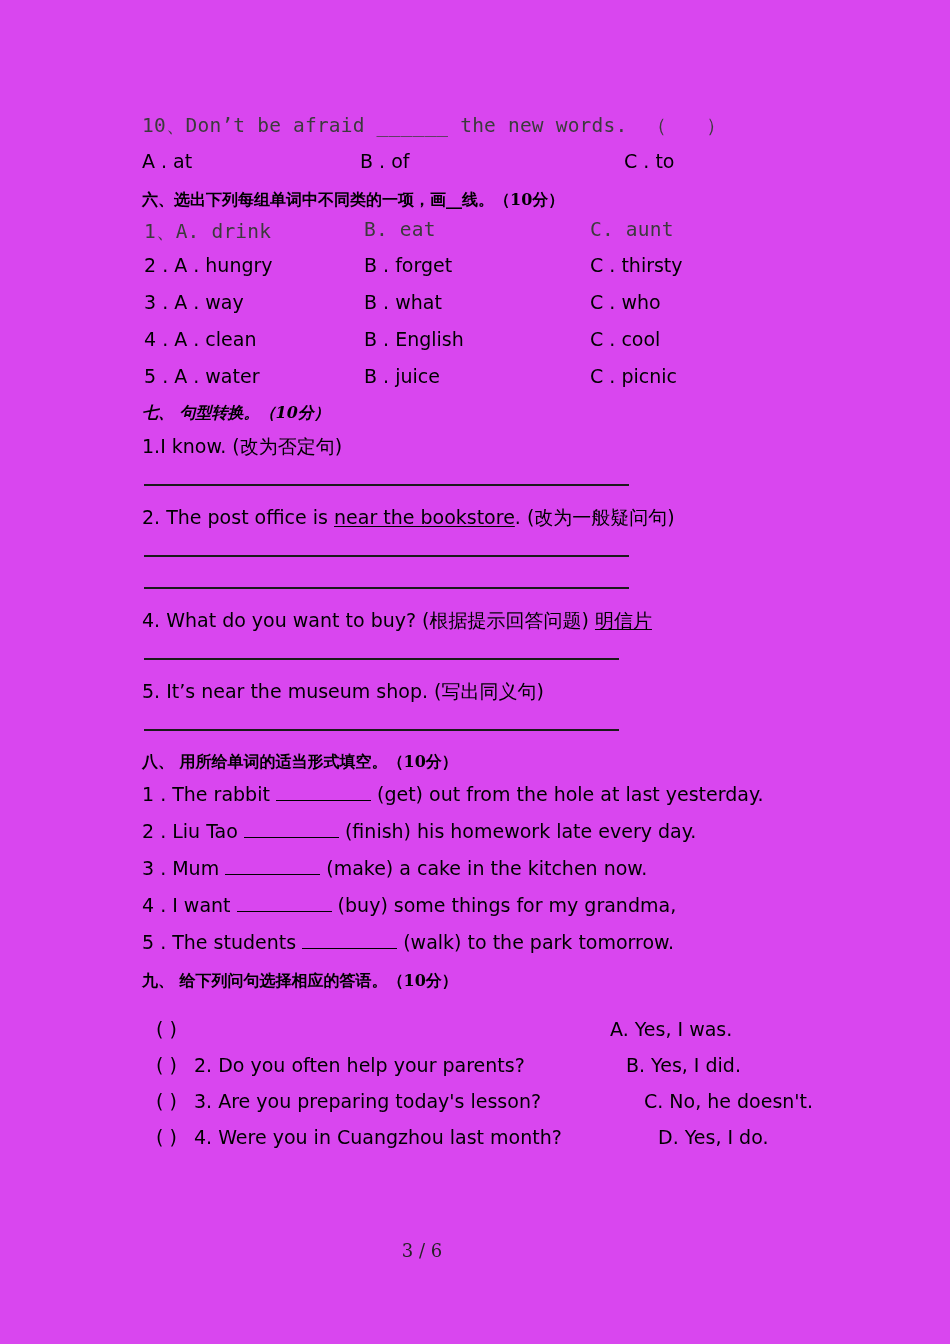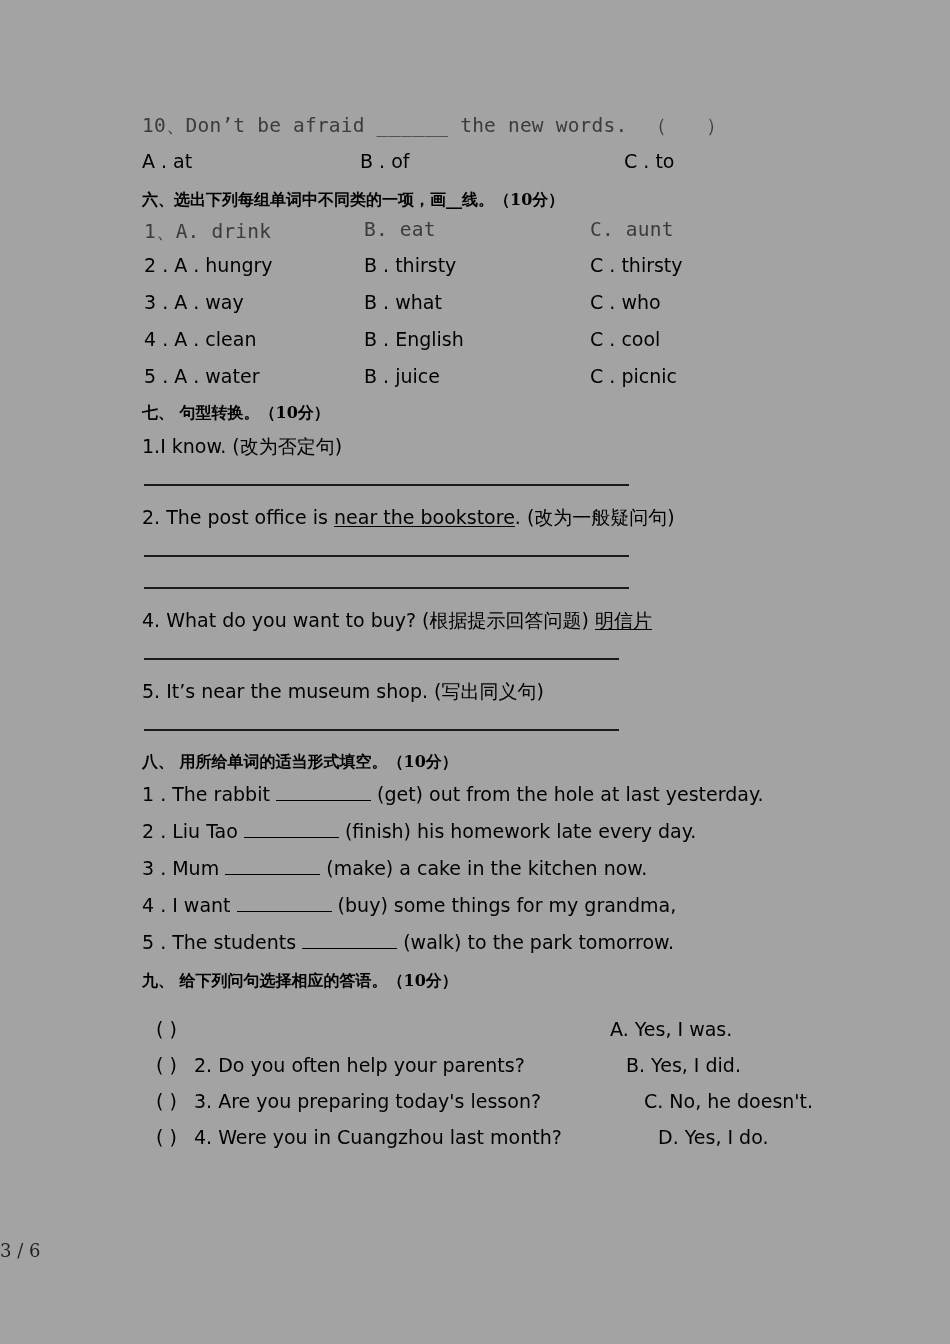--- a/index.html
+++ b/index.html
@@ -15,21 +15,21 @@
     font-family: "Liberation Sans", sans-serif;
     color: #000000;
     overflow: hidden;
   }
 
   .page {
     position: absolute;
     left: 0; top: 0;
     width: 950px;
     height: 1344px;
-    background: #a3a3a3;
+    background: #d946ef;
   }
 
   .content {
     position: absolute;
     left: 142px;
     top: 112px;
     width: 680px;
   }
 
   
@@ -109,21 +109,21 @@
   }
   .matchrow .paren { position: absolute; left: 14px; top: 0; }
   .matchrow .qtext { position: absolute; left: 52px; top: 0; }
   .matchrow .atext { position: absolute; top: 0; }
 
   .footer {
     position: absolute;
     left: 0;
     top: 1240px;
     width: 844px;
-    text-align: left;
+    text-align: center;
     font-family: "DejaVu Serif", "Liberation Serif", serif;
     font-size: 18px;
     color: #222222;
   }
 </style>
 </head>
 <body>
 
 <div class="page">
   <div class="content">
@@ -139,21 +139,21 @@
     <div class="heading" style="margin-top:0px; margin-bottom:7px;">六、选出下列每组单词中不同类的一项，画__线。（10分）</div>
 
     <div class="grouprow" style="height:36px;">
       <span class="col g0 mono">1、A. drink</span>
       <span class="col g1 mono">B. eat</span>
       <span class="col g2 mono">C. aunt</span>
     </div>
 
     <div class="grouprow">
       <span class="col g0 sans">2 . A . hungry</span>
-      <span class="col g1 sans">B . thirsty</span>
+      <span class="col g1 sans">B . forget</span>
       <span class="col g2 sans">C . thirsty</span>
     </div>
 
     <div class="grouprow">
       <span class="col g0 sans">3 . A . way</span>
       <span class="col g1 sans">B . what</span>
       <span class="col g2 sans">C . who</span>
     </div>
 
     <div class="grouprow">
@@ -161,21 +161,21 @@
       <span class="col g1 sans">B . English</span>
       <span class="col g2 sans">C . cool</span>
     </div>
 
     <div class="grouprow" style="height:38px;">
       <span class="col g0 sans">5 . A . water</span>
       <span class="col g1 sans">B . juice</span>
       <span class="col g2 sans">C . picnic</span>
     </div>
 
-    <div class="heading" style="margin-top:0px; margin-bottom:10px;">七、 句型转换。（10分）</div>
+    <div class="heading" style="margin-top:0px; margin-bottom:10px;font-style:italic;">七、 句型转换。（10分）</div>
 
     <div class="row sans" style="height:20px;">
       <span>1.I know. (改为否定句)</span>
     </div>
     <div class="answerline short" style="margin-top:30px;"></div>
 
     <div class="row sans" style="height:20px; margin-top:19px;">
       <span>2.  The post office is </span><span class="u">near the bookstore</span><span>. (改为一般疑问句)</span>
     </div>
     <div class="answerline short" style="margin-top:30px;"></div>

